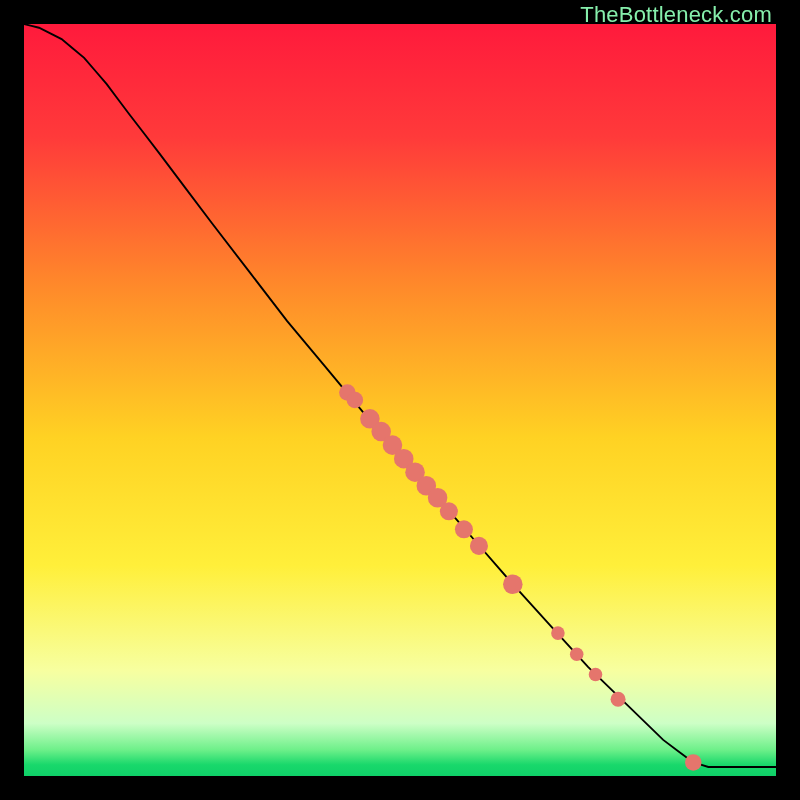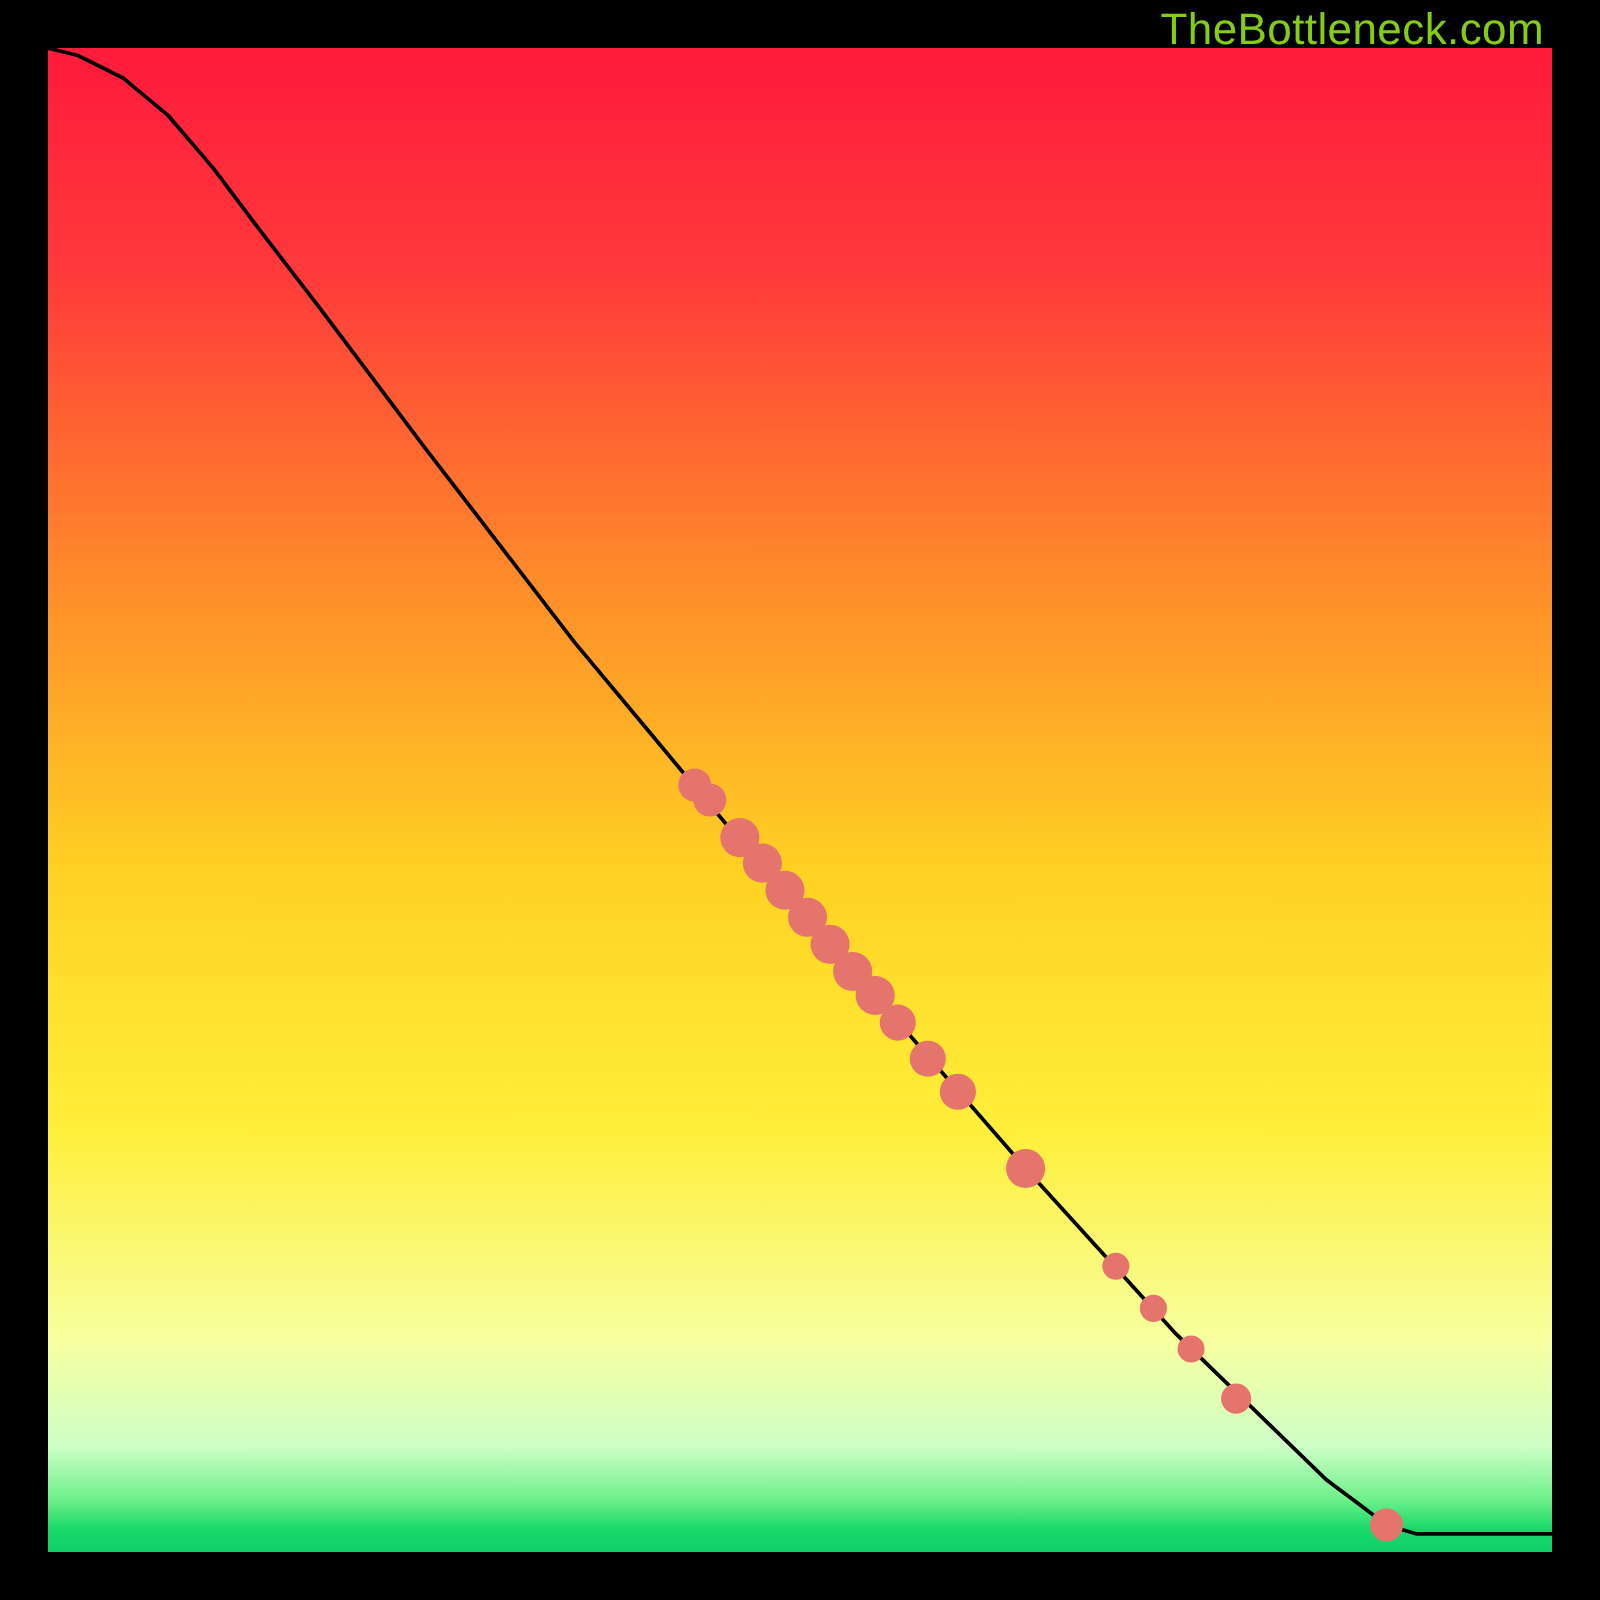--- a/index.html
+++ b/index.html
@@ -23,21 +23,21 @@
     position: absolute;
     left: 0;
     top: 0;
     width: 752px;
     height: 752px;
   }
   .watermark {
     position: absolute;
     top: 2px;
     right: 28px;
-    color: #84cc16;
+    color: #86efac;
     font-size: 22px;
     font-weight: 500;
     letter-spacing: 0.2px;
   }
   svg { display: block; }
 </style>
 </head>
 <body>
 
 <div class="watermark">TheBottleneck.com</div>

